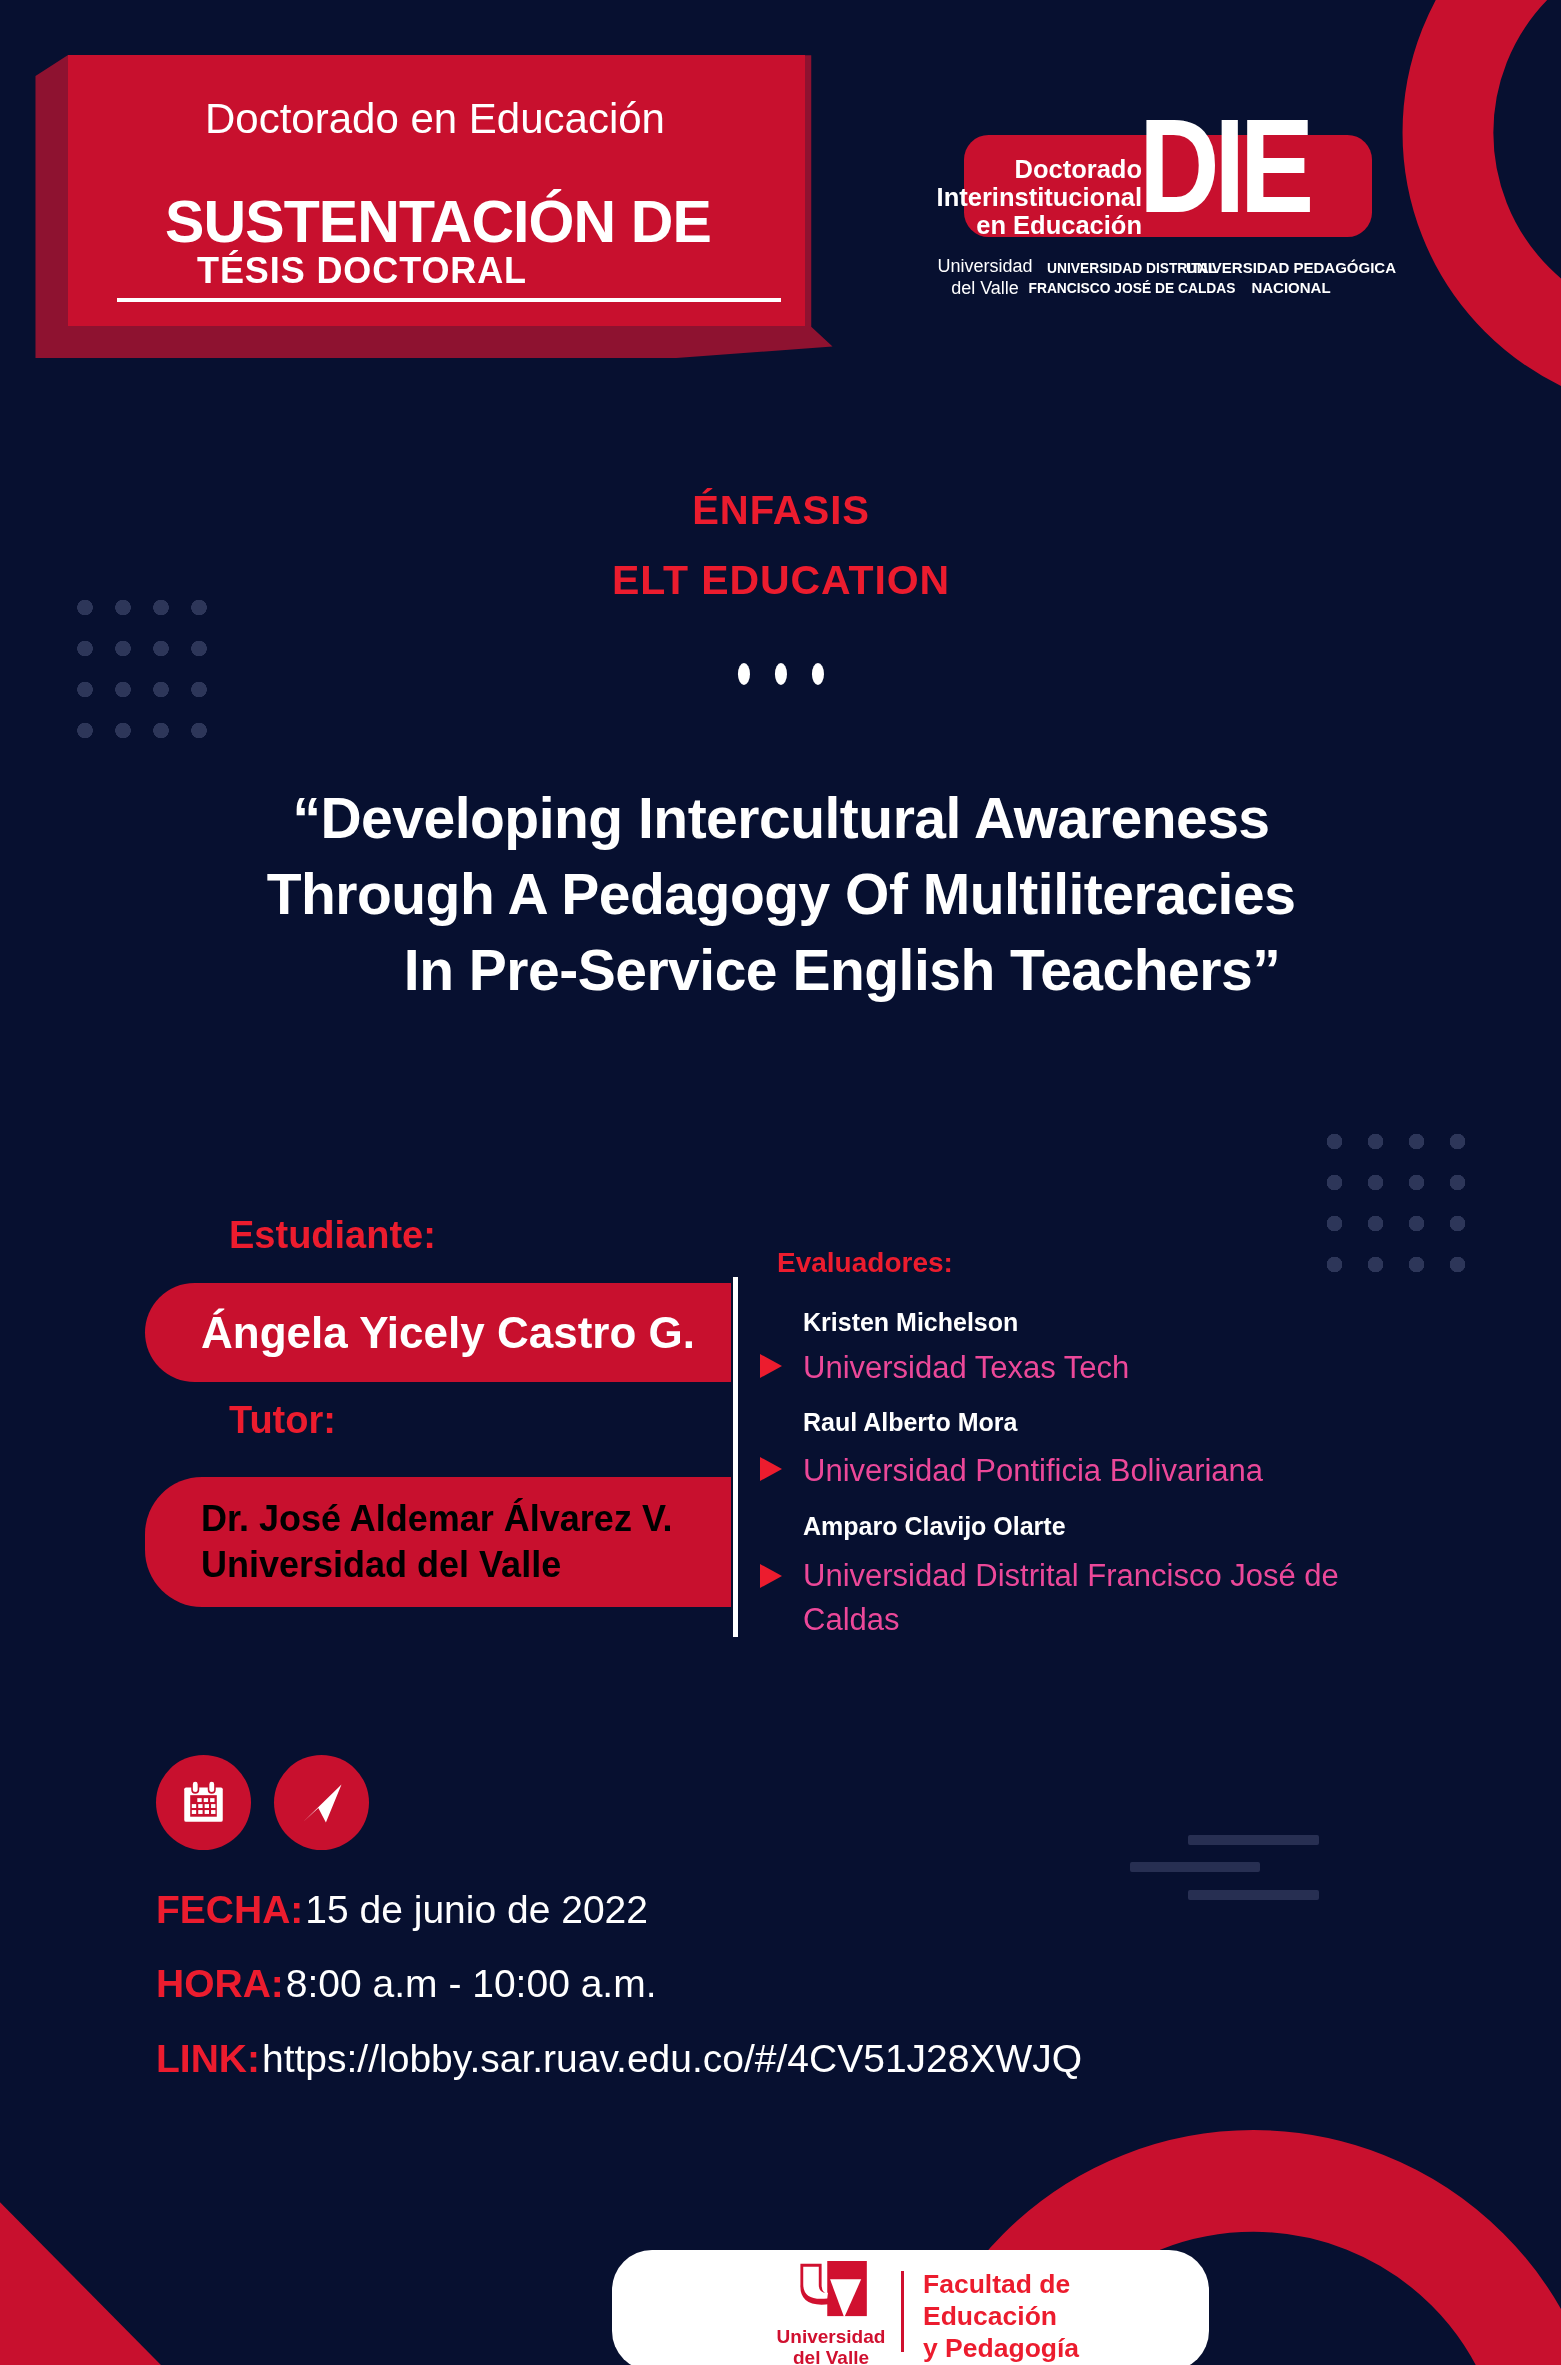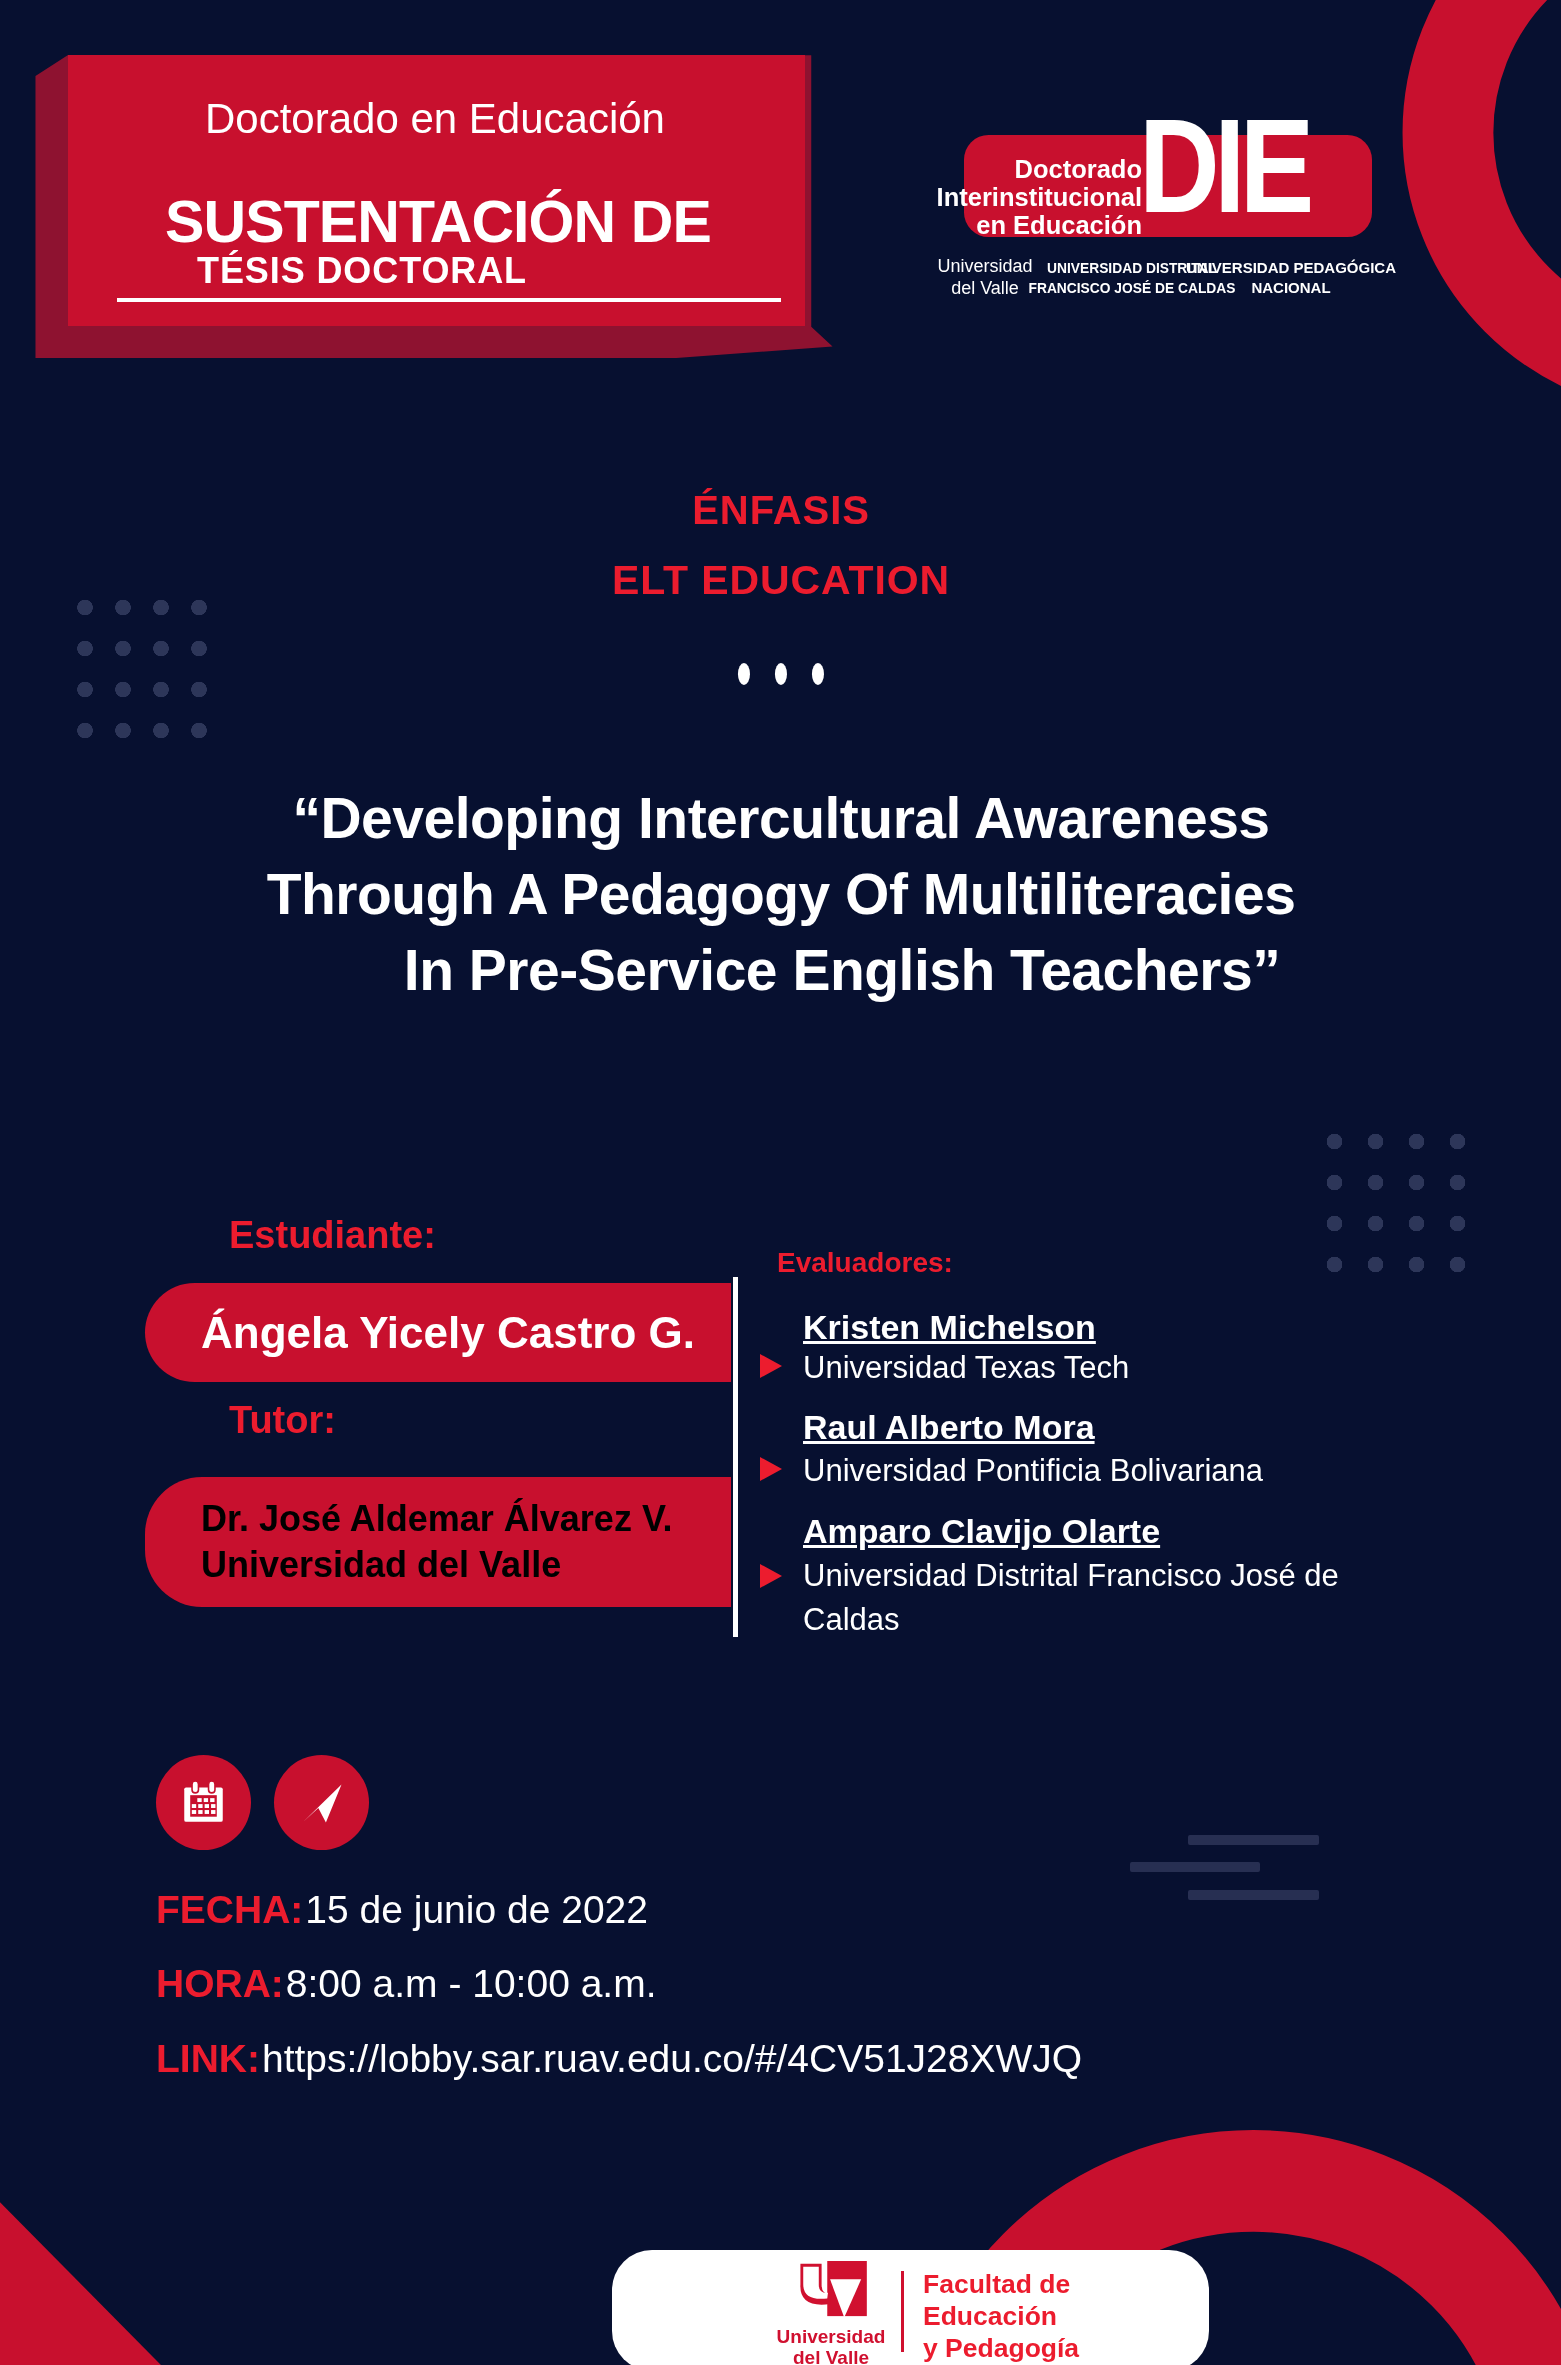--- a/index.html
+++ b/index.html
@@ -86,22 +86,22 @@
     border-radius:57px 0 0 57px; display:flex; flex-direction:column; justify-content:center;
     padding-left:56px; box-sizing:border-box;
   }
   .pill-student{top:1283px; width:586px; height:99px;}
   .pill-student .name{font-size:44px; font-weight:700; color:#fff; white-space:nowrap;}
   .pill-tutor{top:1477px; width:586px; height:130px;}
   .pill-tutor div{font-size:36px; font-weight:700; line-height:46px; color:#000000; white-space:nowrap;}
   .vdivider{position:absolute; left:733px; top:1277px; width:4.7px; height:360px; background:#fff;}
   
   .lbl-eval{left:777px; top:1247px; font-size:28px;}
-  .ev-name{position:absolute; left:803px; font-size:34px; font-weight:700; color:#fff; white-space:nowrap;text-decoration:underline;}
-  .ev-aff{position:absolute; left:803px; font-size:31px; font-weight:400; color:#ffffff; width:606px; line-height:44px;}
+  .ev-name{position:absolute; left:803px; font-size:25px; font-weight:700; color:#fff; white-space:nowrap;}
+  .ev-aff{position:absolute; left:803px; font-size:31px; font-weight:400; color:#ec4899; width:606px; line-height:44px;}
   .tri{
     position:absolute; left:760px; width:0; height:0;
     border-left:22px solid #EC1C2E; border-top:12.3px solid transparent; border-bottom:12.3px solid transparent;
   }
   
   .iconcircle{
     position:absolute; width:95px; height:95px; border-radius:50%;
     background:#C8102E; display:flex; align-items:center; justify-content:center;
   }
   .ic-cal{left:156px; top:1755px;}

